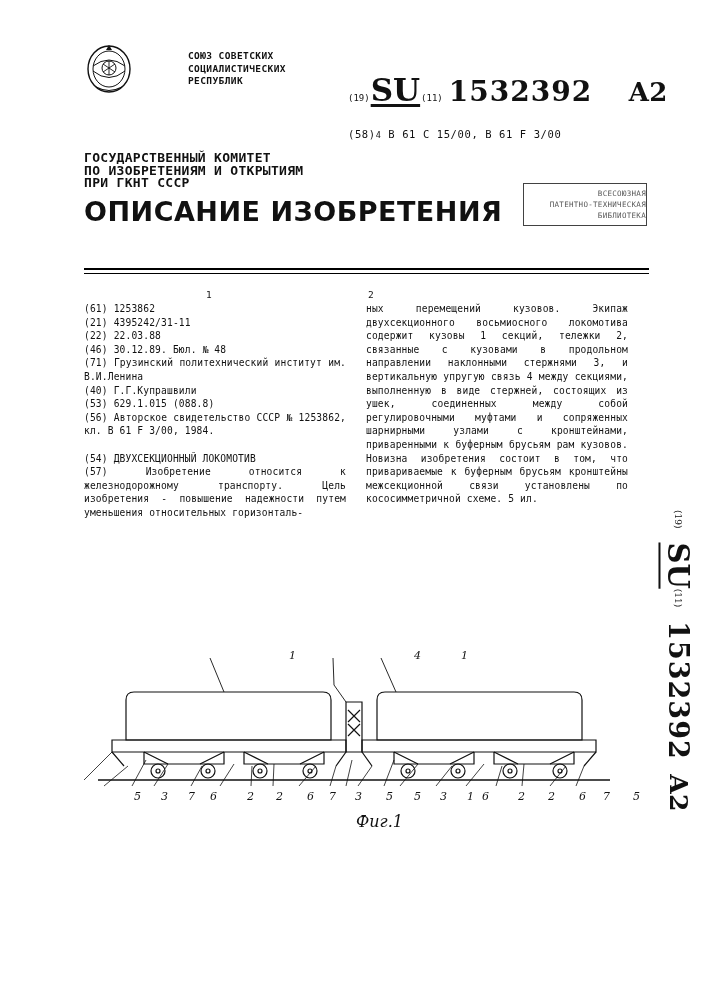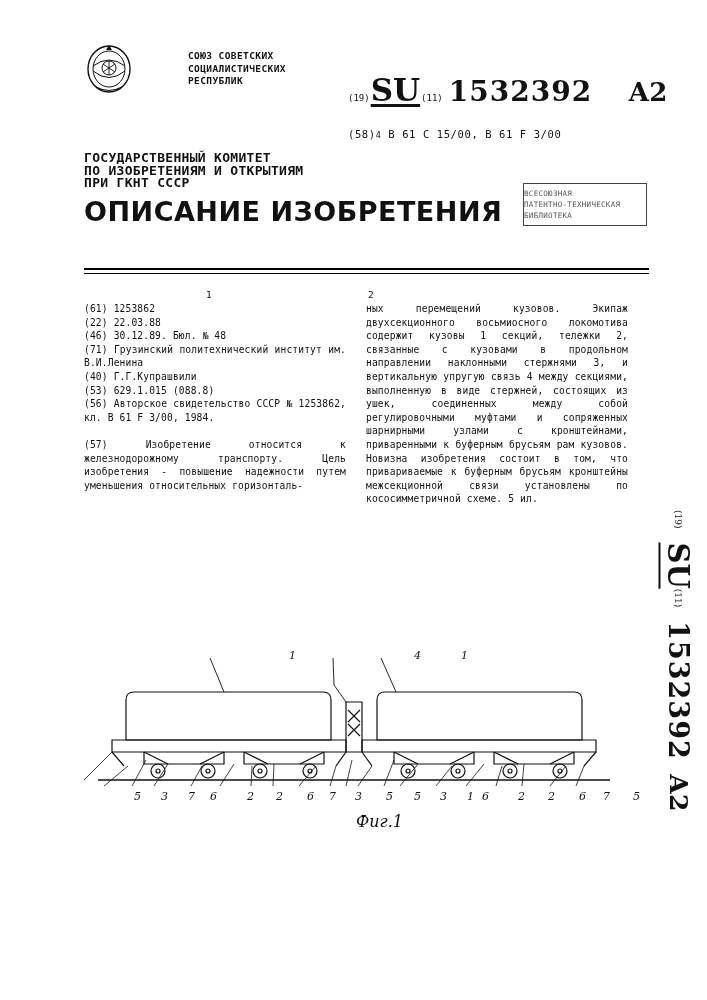--- a/index.html
+++ b/index.html
@@ -119,21 +119,21 @@
     position: absolute;
     left: 523px;
     top: 183px;
     width: 124px;
     height: 43px;
     border: 1.5px solid #222;
     color: #3a3a3a;
     font-size: 7.5px;
     line-height: 11px;
     letter-spacing: 0.3px;
-    text-align: left;
+    text-align: right;
     padding-top: 4px;
     box-sizing: border-box;
     text-transform: uppercase;
     opacity: 0.85;
   }
 
   .rule-double {
     position: absolute;
     left: 84px;
     top: 268px;
@@ -262,27 +262,29 @@
     <div>БИБЛИОТЕКА</div>
   </div>
 
   <div class="rule-double"></div>
 
   <div class="col-num left">1</div>
   <div class="col-num right">2</div>
 
   <div class="col left">
     <p>(61)  1253862</p>
+    <p>(21)  4395242/31-11</p>
     <p>(22)  22.03.88</p>
     <p>(46)  30.12.89. Бюл. № 48</p>
     <p>(71)  Грузинский политехнический институт им. В.И.Ленина</p>
     <p>(40)  Г.Г.Купрашвили</p>
     <p>(53)  629.1.015 (088.8)</p>
     <p>(56)  Авторское свидетельство СССР № 1253862, кл. В 61 F 3/00, 1984.</p>
     <div class="gap"></div>
+    <p>(54)  ДВУХСЕКЦИОННЫЙ ЛОКОМОТИВ</p>
     <p>(57)  Изобретение относится к железнодорожному транспорту. Цель изобретения - повышение надежности путем уменьшения относительных горизонталь-</p>
   </div>
 
   <div class="col right">ных перемещений кузовов. Экипаж двухсекционного восьмиосного локомотива содержит кузовы 1 секций, тележки 2, связанные с кузовами в продольном направлении наклонными стержнями 3, и вертикальную упругую связь 4 между секциями, выполненную в виде стержней, состоящих из ушек, соединенных между собой регулировочными муфтами и сопряженных шарнирными узлами с кронштейнами, приваренными к буферным брусьям рам кузовов. Новизна изобретения состоит в том, что привариваемые к буферным брусьям кронштейны межсекционной связи установлены по кососимметричной схеме. 5 ил.</div>
 
   <div class="vert">
     <span class="sup">(19)</span><span class="sp"></span><span class="su">SU</span><span class="sup">(11)</span><span class="sp"></span><span class="num">1532392</span><span class="sp"></span><span class="a2">А2</span>
   </div>
 
   <div class="figure">

